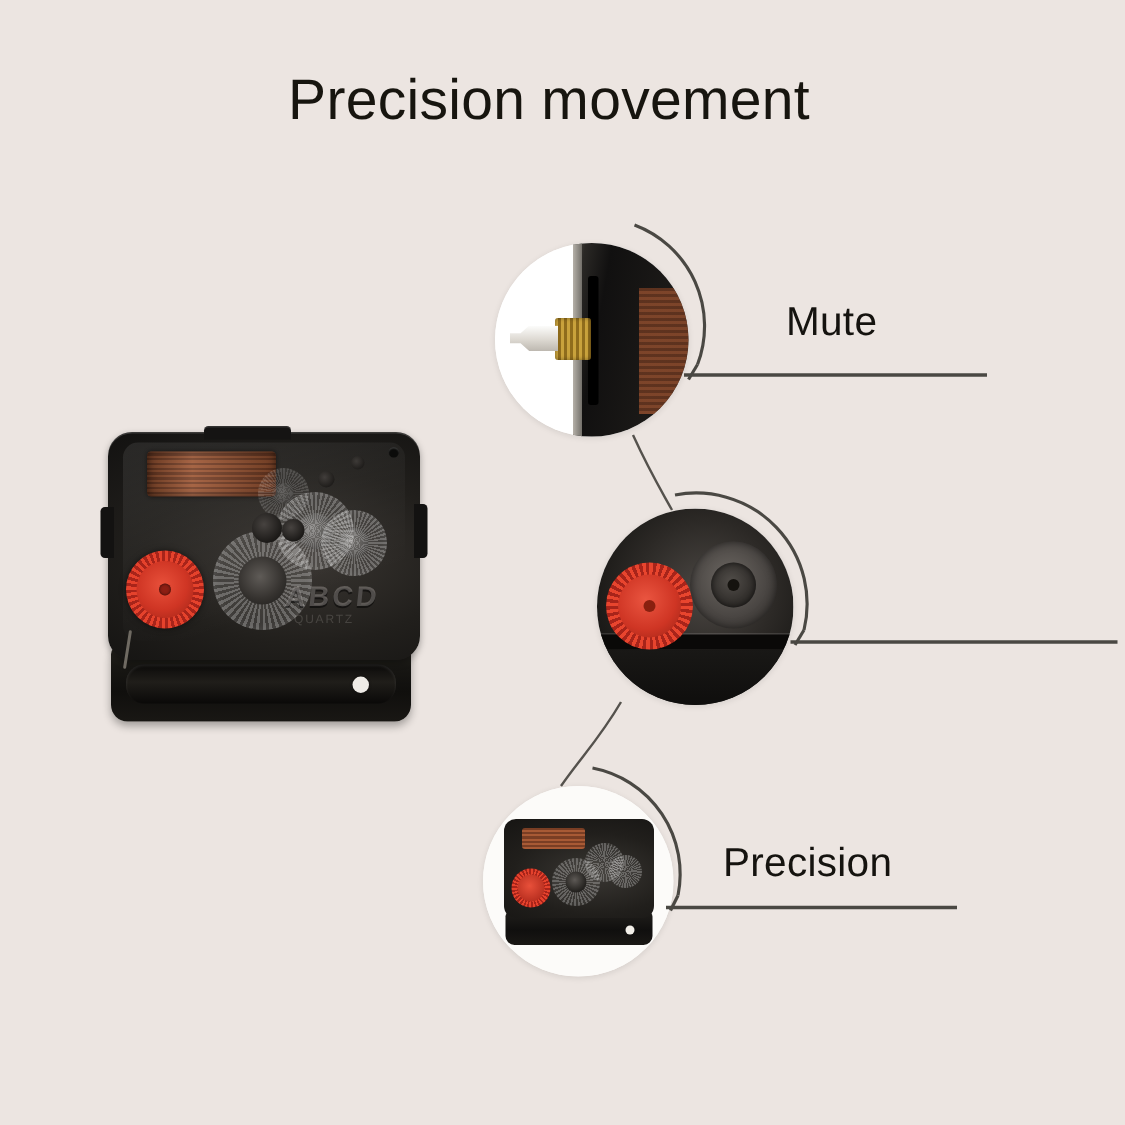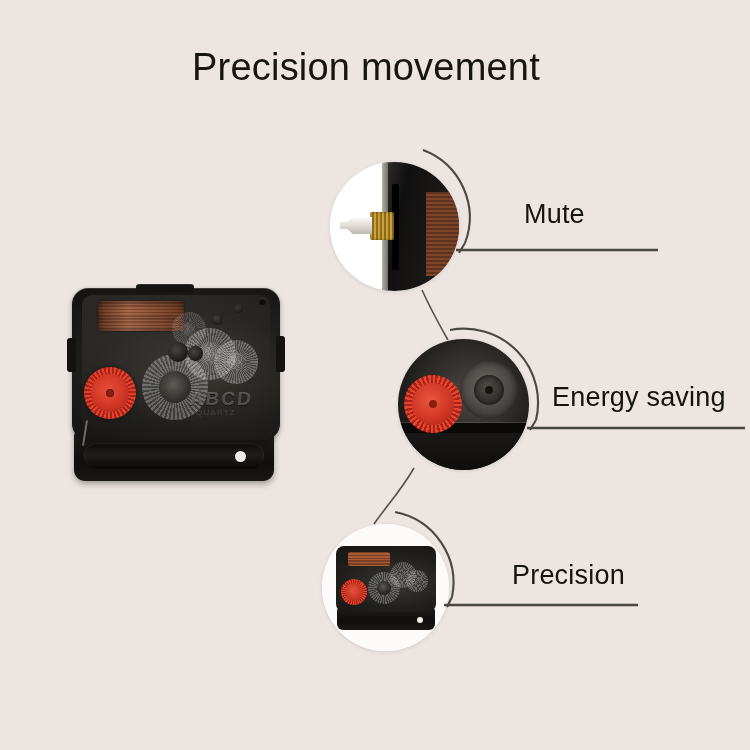--- a/index.html
+++ b/index.html
@@ -38,21 +38,21 @@
   .callout-label {
     position: absolute;
     font-size: 27px;
     font-weight: 400;
     color: #15130f;
     white-space: nowrap;
     letter-spacing: 0.2px;
   }
   #label-mute        { left: 524px; top: 199px; }
   #label-energy      { left: 552px; top: 382px; }
-  #label-precision   { left: 512px; top: 560px; text-align: right; }
+  #label-precision   { left: 482px; top: 560px; text-align: right; }
 
   
   .svg-layer {
     position: absolute;
     left: 0;
     top: 0;
     width: 750px;
     height: 750px;
     pointer-events: none;
   }
@@ -558,17 +558,16 @@
 
     <path d="M 414 468 C 400 492, 388 504, 374 524" fill="none" stroke="#55524d" stroke-width="1.6"></path>
 
     <path d="M 395 512 A 72 72 0 0 1 452 597" fill="none" stroke="#4a4843" stroke-width="2.1"></path>
     <path d="M 452 597 L 447 607" fill="none" stroke="#4a4843" stroke-width="2.1"></path>
     <line x1="444" y1="605" x2="638" y2="605" stroke="#4a4843" stroke-width="2.4"></line>
   </svg>
 
   <div class="callout-label" id="label-mute">Mute</div>
 
-  <div class="callout-label" id="label-energy">Energy saving</div>
 
   <div class="callout-label" id="label-precision">Precision</div>
 
 </div>
 
 </body></html>

